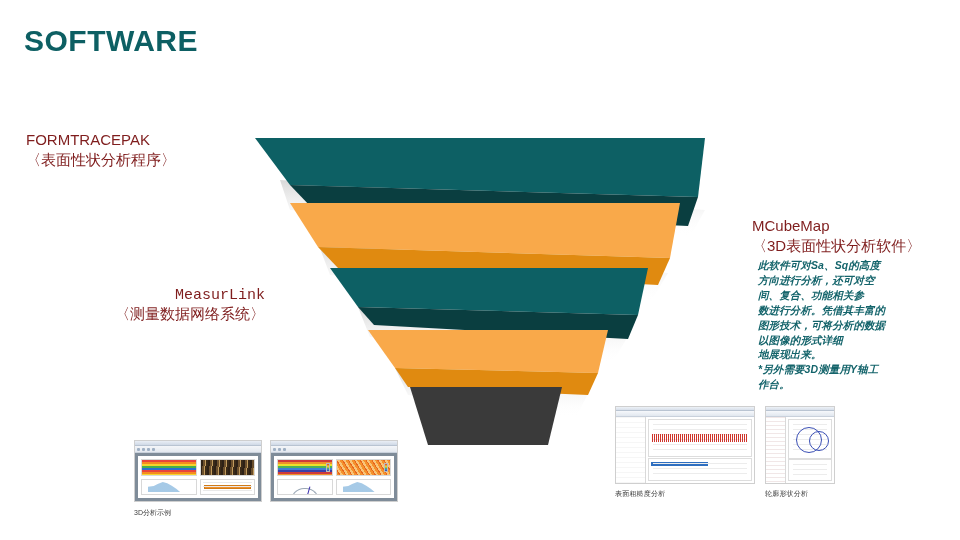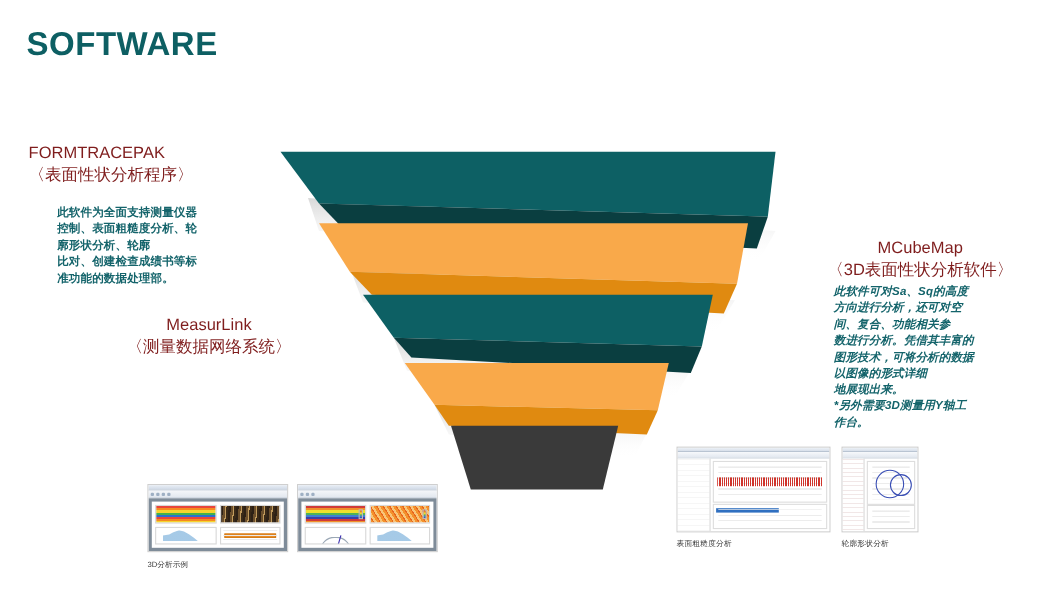--- a/index.html
+++ b/index.html
@@ -35,24 +35,24 @@
     font-size:10.5px;
     font-weight:bold;
     line-height:1.42;
     white-space:pre-line;
     letter-spacing:0.1px;
   }
 
   #ftp-head { left:26px;  top:130px; }
   #ftp-body { left:52px;  top:186px; width:200px; }
 
-  #ml-head  { left:115px; top:286px; text-align:center; }
+  #ml-head  { left:115px; top:286px; text-align:right;font-family:Liberation Mono, monospace; }
   #ml-body  { left:128px; top:333px; width:180px; }
 
-  #mcm-head { left:752px; top:216px;text-align:center; }
+  #mcm-head { left:752px; top:216px; }
   #mcm-body { left:758px; top:258px; width:200px;font-style:italic; }
 
   
   #funnel { position:absolute; left:250px; top:125px; width:470px; height:340px; }
   #funnel svg { display:block; width:470px; height:340px; }
 
   
   .shot-group { position:absolute; }
   .shot-row { display:flex; gap:8px; }
   .shot {
@@ -137,25 +137,20 @@
 </style>
 </head>
 <body>
 
 <div id="slide">
 
   <div class="page-title">SOFTWARE</div>
 
   <div class="prod-head" id="ftp-head">FORMTRACEPAK
 〈表面性状分析程序〉</div>
-  <div class="prod-body" id="ftp-body">此软件为全面支持测量仪器
-控制、表面粗糙度分析、轮
-廓形状分析、轮廓
-比对、创建检查成绩书等标
-准功能的数据处理部。</div>
 
   <div class="prod-head" id="ml-head">MeasurLink
  〈测量数据网络系统〉</div>
 
   <div class="prod-head" id="mcm-head">MCubeMap
  〈3D表面性状分析软件〉</div>
   <div class="prod-body" id="mcm-body">此软件可对Sa、Sq的高度
 方向进行分析，还可对空
 间、复合、功能相关参
 数进行分析。凭借其丰富的

